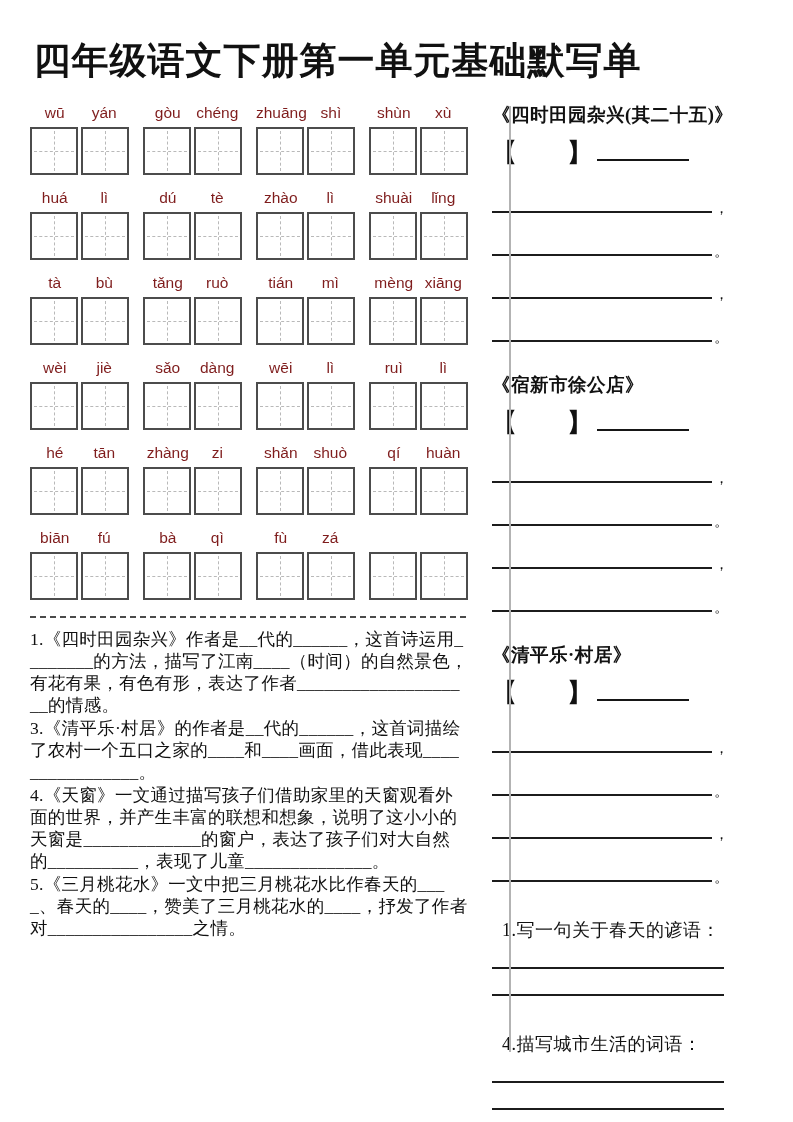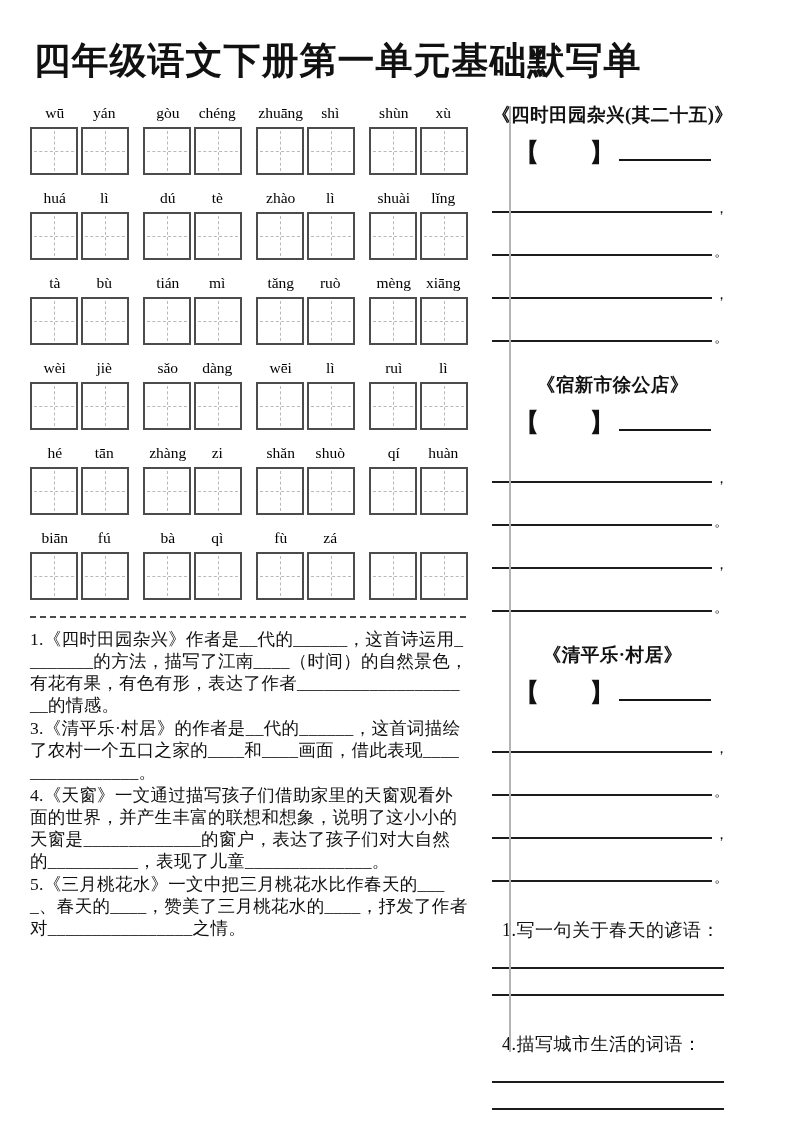--- a/index.html
+++ b/index.html
@@ -30,21 +30,21 @@
     position: absolute;
     left: 509px; top: 106px;
     width: 2px; height: 946px;
     background: #b3b3b3;
   }
 
   
   .word-row { display: flex; margin-bottom: 14px; }
   .word-group { width: 99px; margin-right: 14px; }
   .word-group:last-child { margin-right: 0; }
-  .pinyin-row { display: flex; height: 23px; font-family: Liberation Serif, serif; font-size: 15.5px; color:#000000; }
+  .pinyin-row { display: flex; height: 23px; font-family: Liberation Sans, sans-serif; font-size: 15.5px; color:#7f1d1d; }
   .pinyin-row span { flex: 1; text-align: center; white-space: nowrap; }
   .box-pair { display: flex; }
   .tian-box {
     width: 48px; height: 48px;
     border: 2px solid #4c4c4c;
     position: relative;
     background: #fff;
   }
   .tian-box + .tian-box { margin-left: 3px; }
   .tian-box::before {
@@ -64,21 +64,21 @@
   
   .questions p {
     font-size: 17.5px;
     line-height: 22px;
     letter-spacing: 0.3px;
     margin-bottom: 1px;
     word-break: break-all;
   }
 
   
-  .poem-section { text-align: center; margin-bottom: 30px; }
+  .poem-section { text-align: left; margin-bottom: 30px; }
   .poem-title { font-size: 18.5px; font-weight: bold; letter-spacing: 0.5px; white-space: nowrap; }
   .author-line { margin-top: 9px; font-size: 25px; font-weight: bold; height: 34px; }
   .author-blank {
     display: inline-block; width: 92px; height: 4px;
     border-bottom: 2px solid #161616; margin-left: 5px;
   }
   .answer-line { display: flex; align-items: flex-end; margin-top: 33px; }
   .answer-line .line { width: 220px; height: 6px; border-bottom: 2px solid #1c1c1c; }
   .answer-line .punct { font-size: 15px; line-height: 10px; margin-left: 2px; }
 
@@ -190,32 +190,32 @@
                 <span>tà</span>
                 <span>bù</span>
               </div>
               <div class="box-pair">
                 <div class="tian-box"></div>
                 <div class="tian-box"></div>
               </div>
             </div>
             <div class="word-group">
               <div class="pinyin-row">
+                <span>tǎng</span>
+                <span>ruò</span>
+              </div>
+              <div class="box-pair">
+                <div class="tian-box"></div>
+                <div class="tian-box"></div>
+              </div>
+            </div>
+            <div class="word-group">
+              <div class="pinyin-row">
                 <span>tián</span>
                 <span>mì</span>
-              </div>
-              <div class="box-pair">
-                <div class="tian-box"></div>
-                <div class="tian-box"></div>
-              </div>
-            </div>
-            <div class="word-group">
-              <div class="pinyin-row">
-                <span>tǎng</span>
-                <span>ruò</span>
               </div>
               <div class="box-pair">
                 <div class="tian-box"></div>
                 <div class="tian-box"></div>
               </div>
             </div>
             <div class="word-group">
               <div class="pinyin-row">
                 <span>mèng</span>
                 <span>xiāng</span>

